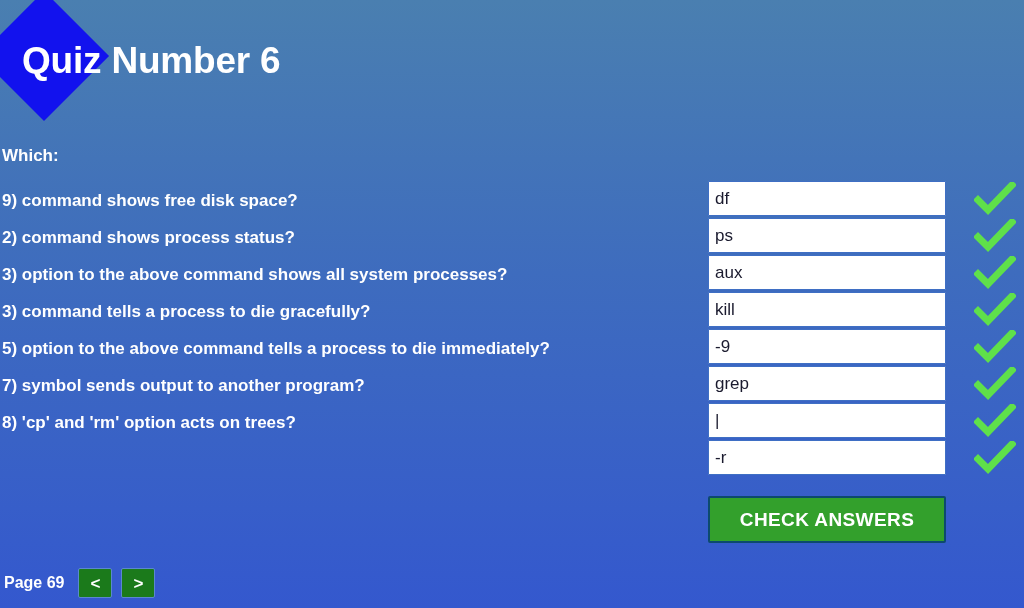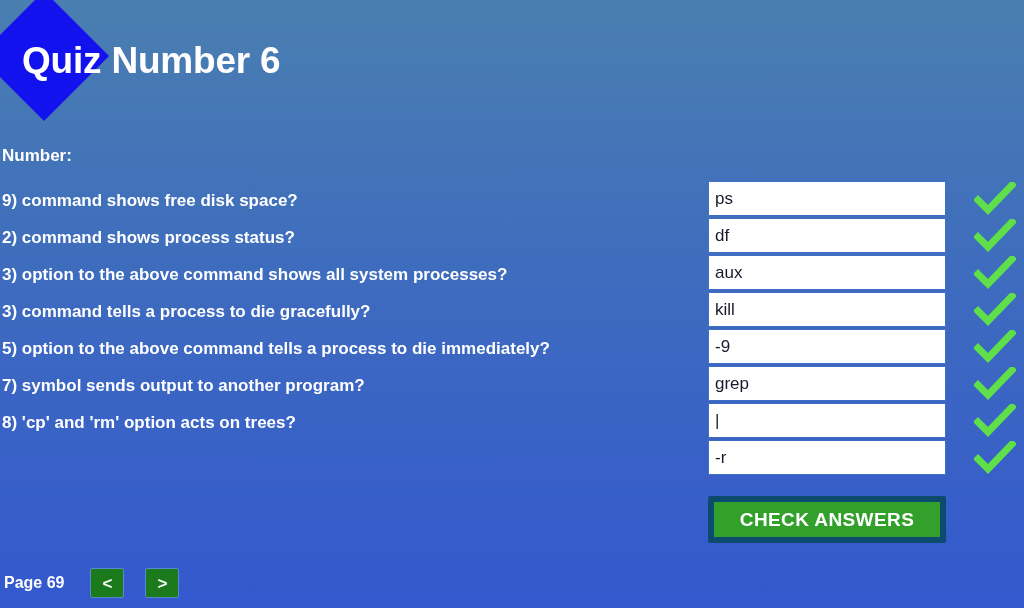--- a/index.html
+++ b/index.html
@@ -111,40 +111,40 @@
   }
 
   
   #check-answers-button {
     position: absolute;
     left: 708px;
     top: 496px;
     width: 238px;
     height: 47px;
     background: #33a02c;
-    border: 6px solid #0c4a6e;
+    border: 2px solid #0c4a6e;
     border-radius: 2px;
     color: #ffffff;
     font-family: "Liberation Sans", sans-serif;
     font-size: 19px;
     font-weight: bold;
     letter-spacing: 0.4px;
     cursor: pointer;
   }
 
   
   #footer {
     position: absolute;
     left: 0;
     bottom: 8px;
     width: 100%;
     height: 34px;
     display: flex;
     align-items: center;
-    gap: 21px;
+    gap: 9px;
     padding-left: 4px;
   }
 
   #page-label {
     font-size: 16px;
     font-weight: bold;
     color: #ffffff;
     margin-right: 5px;
   }
 
@@ -166,43 +166,43 @@
   }
 </style>
 </head>
 <body>
 
 <div id="header">
   <div id="diamond"></div>
   <div id="quiz-title">Quiz Number 6</div>
 </div>
 
-<div id="prompt">Number:</div>
+<div id="prompt">Which:</div>
 
 <ul id="question-list">
   <li class="question-item">9) command shows free disk space?</li>
   <li class="question-item">2) command shows process status?</li>
   <li class="question-item">3) option to the above command shows all system processes?</li>
   <li class="question-item">3) command tells a process to die gracefully?</li>
   <li class="question-item">5) option to the above command tells a process to die immediately?</li>
   <li class="question-item">7) symbol sends output to another program?</li>
   <li class="question-item">8) 'cp' and 'rm' option acts on trees?</li>
 </ul>
 
 <div id="answer-column">
 
   <div class="answer-row">
+    <input class="answer-input" type="text" value="df" style="">
+    <svg class="check-icon" viewBox="0 0 42 34">
+      <path d="M4 18 L14 28 L38 3" fill="none" stroke="#5FE04A" stroke-width="7" stroke-linecap="square"></path>
+    </svg>
+  </div>
+
+  <div class="answer-row">
     <input class="answer-input" type="text" value="ps" style="">
-    <svg class="check-icon" viewBox="0 0 42 34">
-      <path d="M4 18 L14 28 L38 3" fill="none" stroke="#5FE04A" stroke-width="7" stroke-linecap="square"></path>
-    </svg>
-  </div>
-
-  <div class="answer-row">
-    <input class="answer-input" type="text" value="df" style="">
     <svg class="check-icon" viewBox="0 0 42 34">
       <path d="M4 18 L14 28 L38 3" fill="none" stroke="#5FE04A" stroke-width="7" stroke-linecap="square"></path>
     </svg>
   </div>
 
   <div class="answer-row">
     <input class="answer-input" type="text" value="aux" style="">
     <svg class="check-icon" viewBox="0 0 42 34">
       <path d="M4 18 L14 28 L38 3" fill="none" stroke="#5FE04A" stroke-width="7" stroke-linecap="square"></path>
     </svg>

